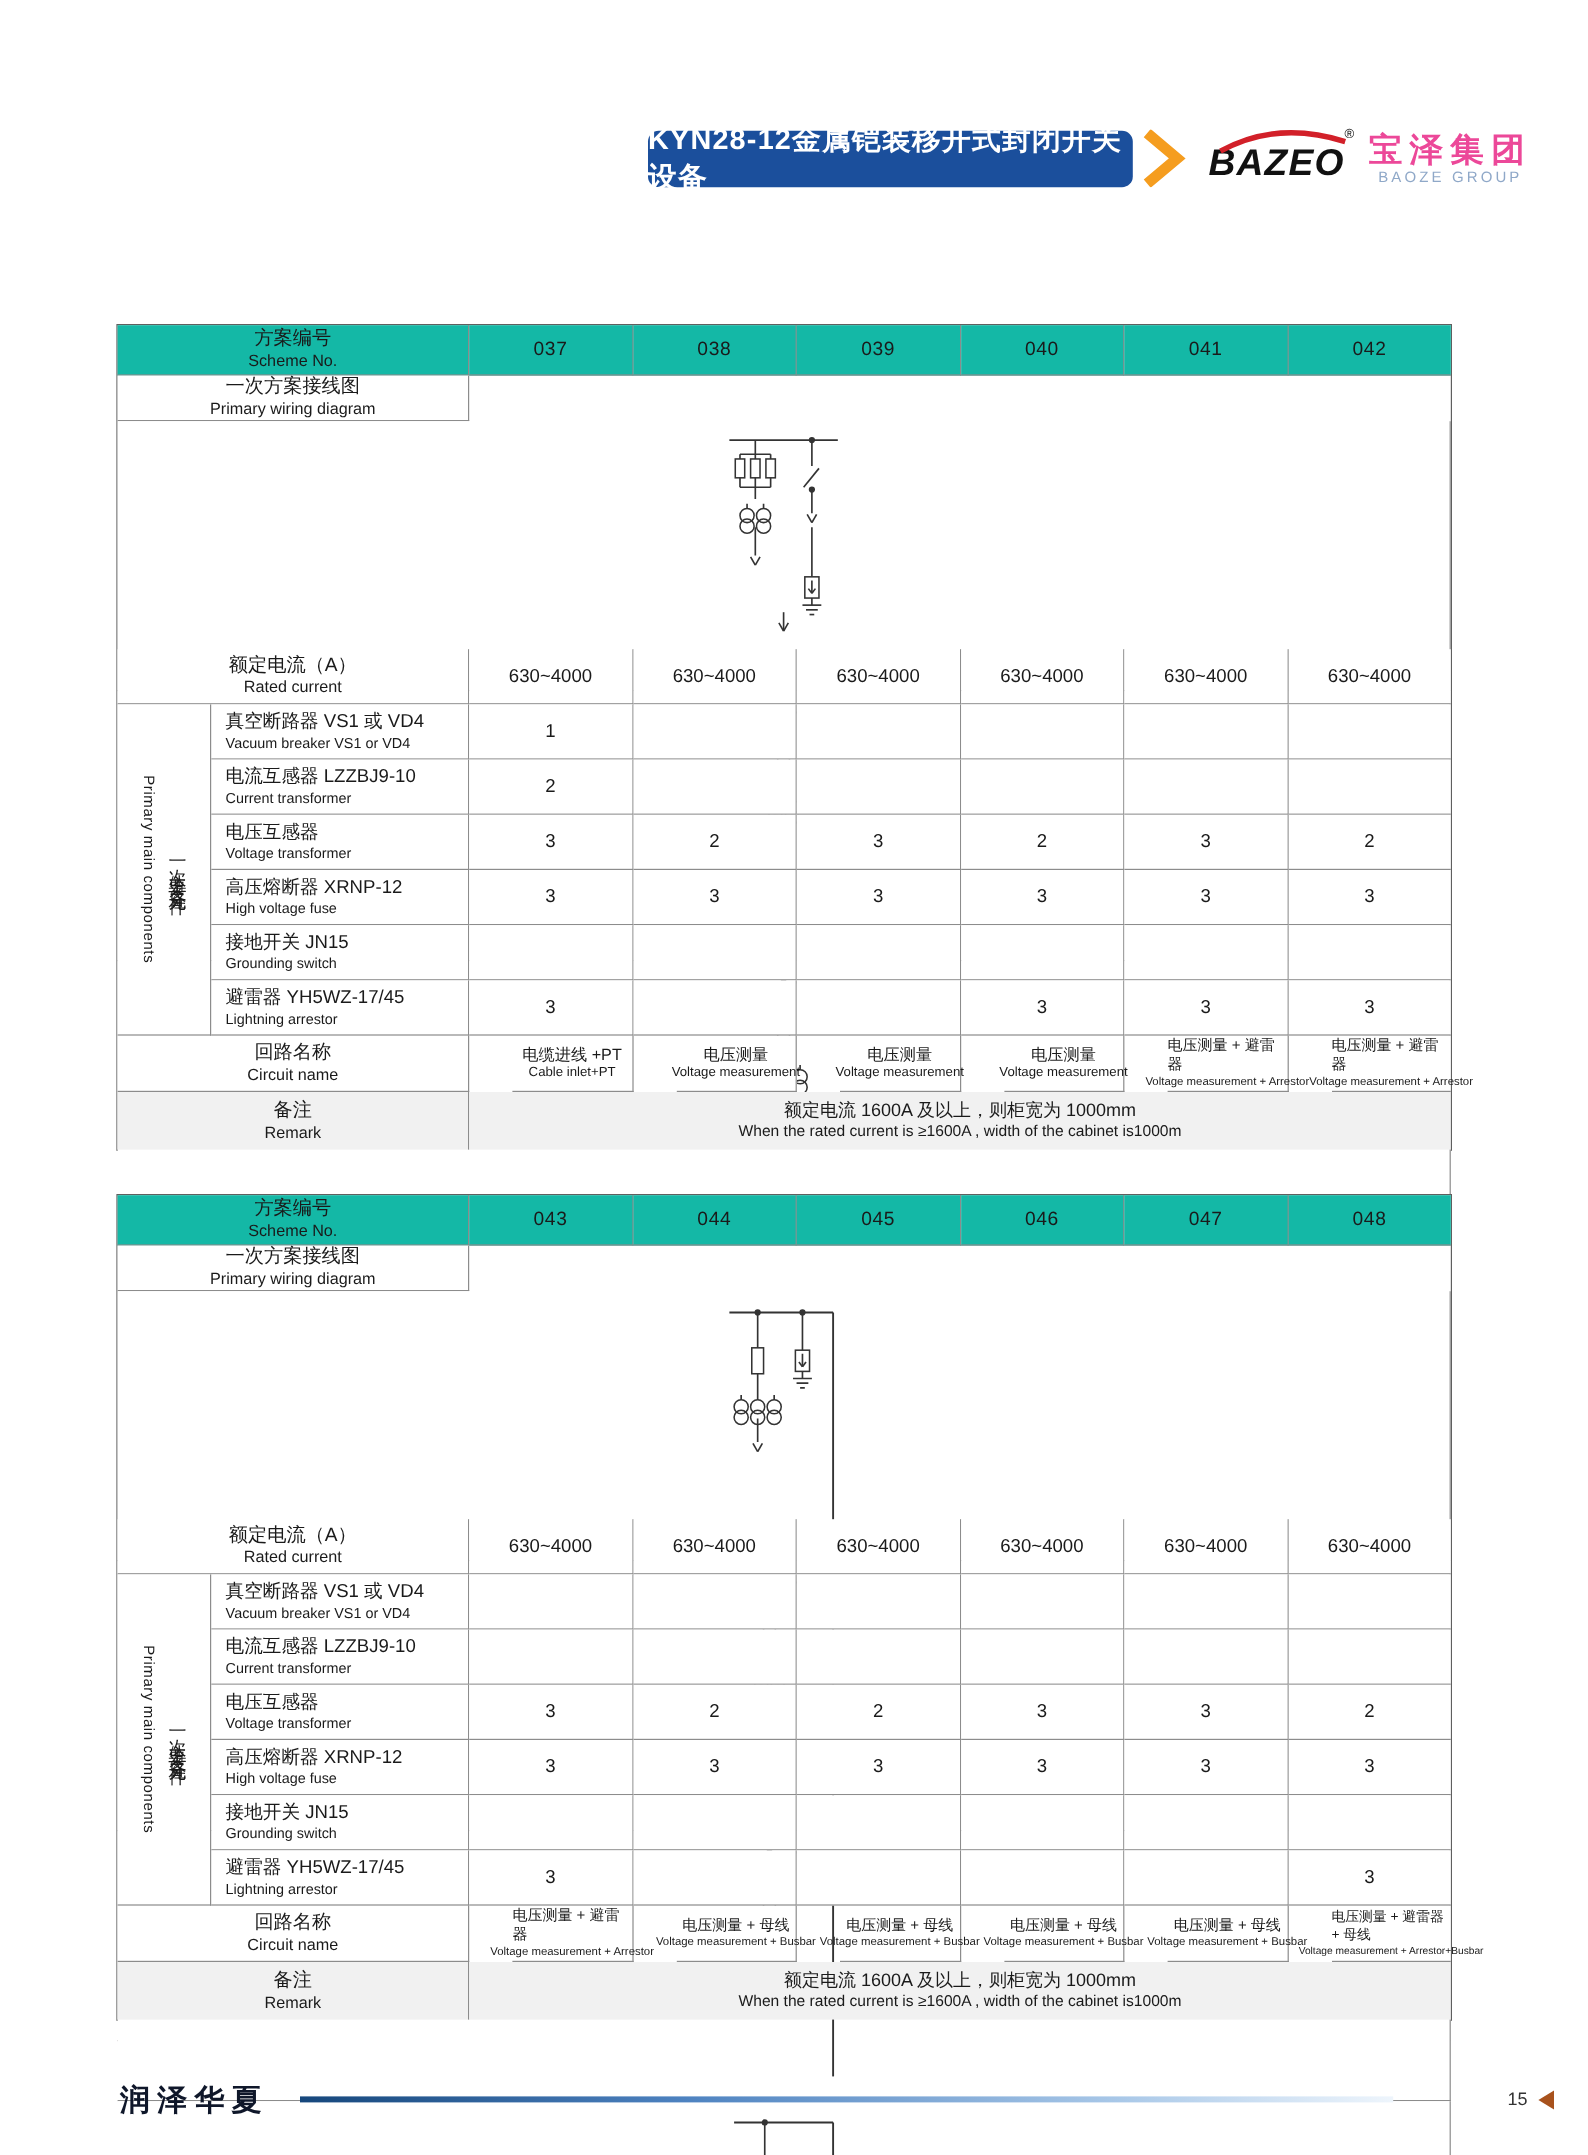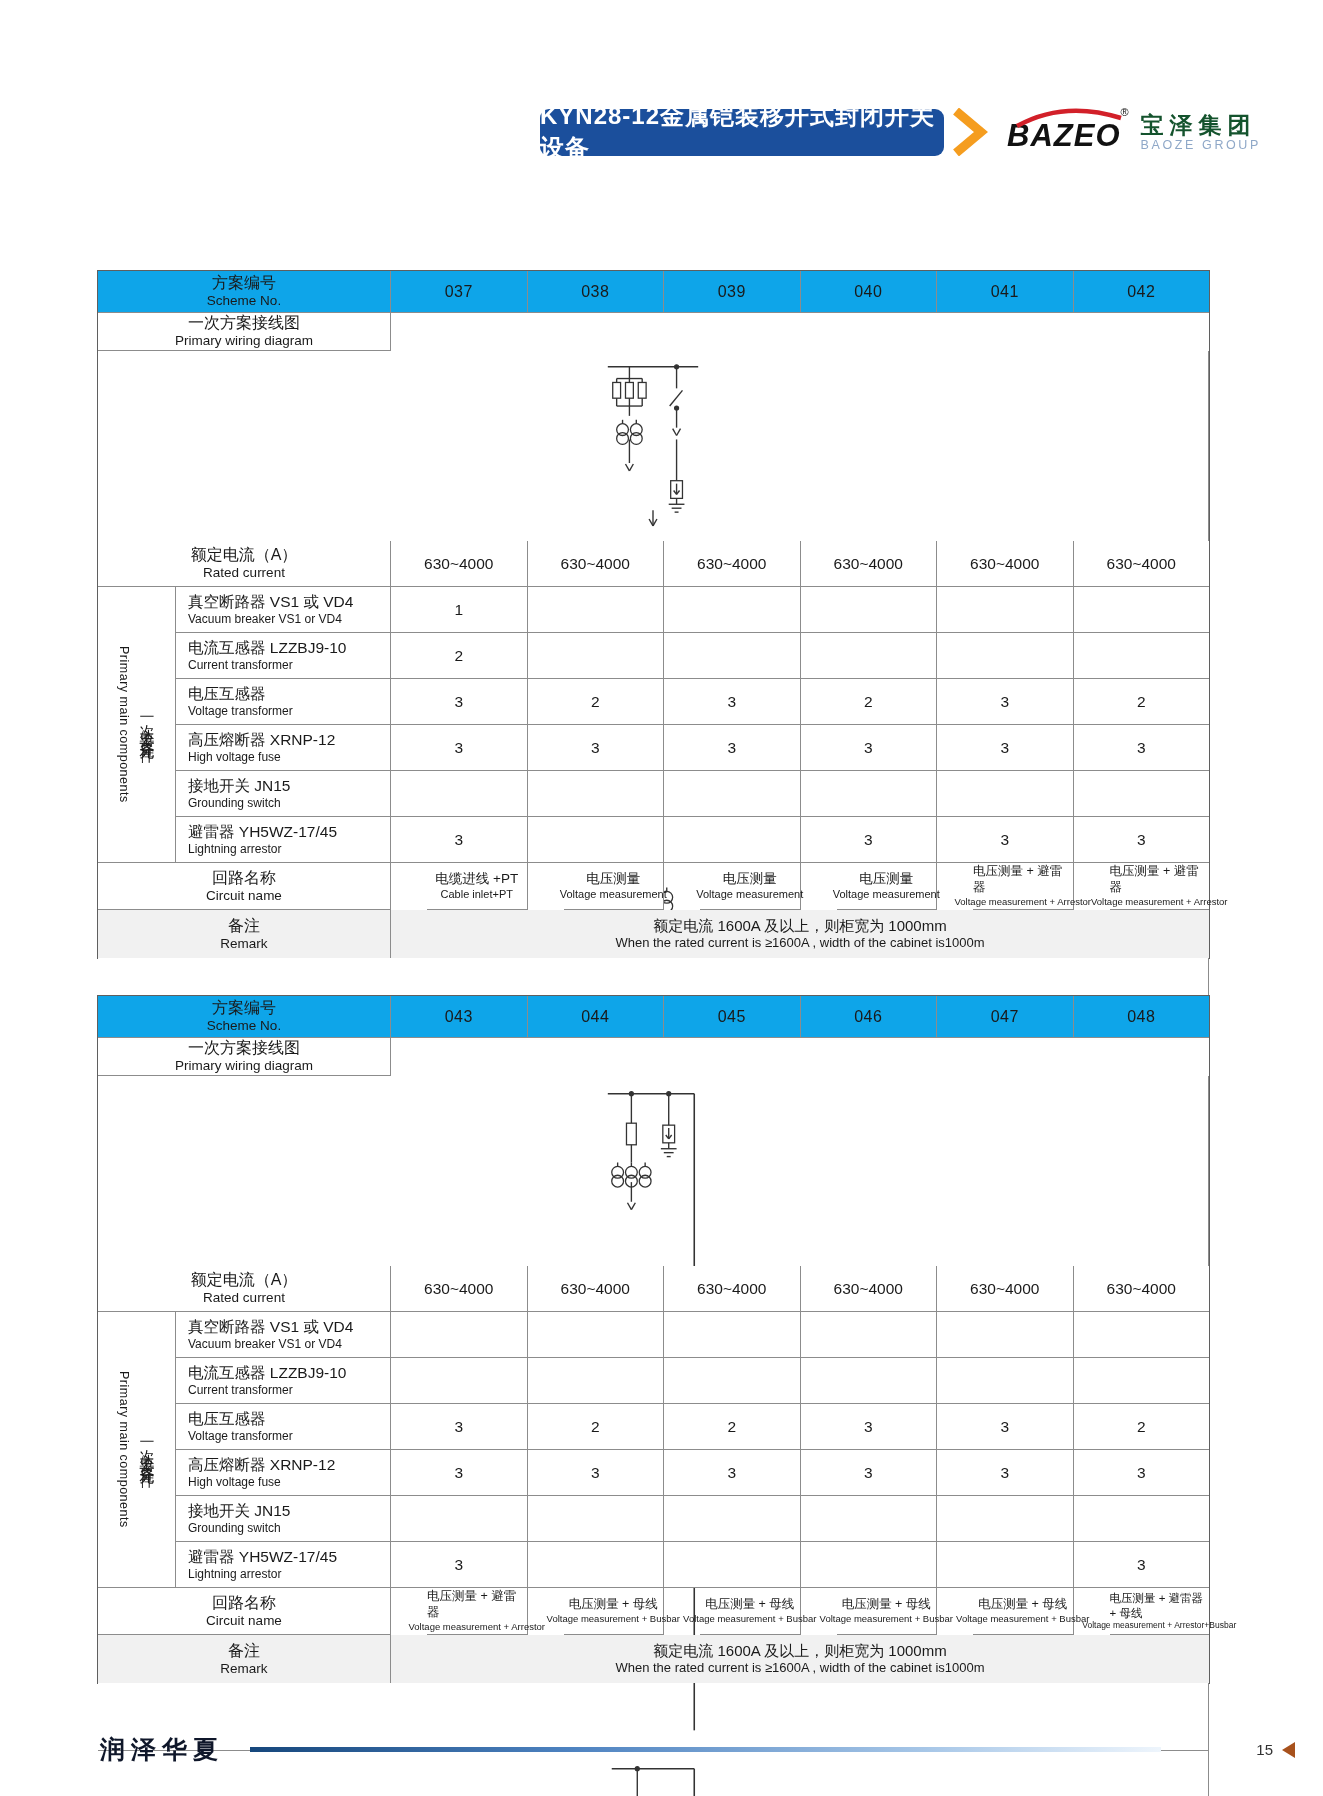--- a/index.html
+++ b/index.html
@@ -12,35 +12,35 @@
         font-size:24px;font-weight:bold;display:flex;align-items:center;justify-content:center;
         letter-spacing:1px;}
   .chev{margin-left:5px;flex:none;}
   .logo{display:flex;align-items:center;margin-left:16px;}
   .bazeo-wrap{position:relative;padding-top:8px;}
   .bazeo{font-style:italic;font-weight:800;font-size:31px;color:#111;transform:skewX(-10deg);
          letter-spacing:1px;}
   .bazeo-swoosh{position:absolute;top:-2px;left:2px;}
   .reg{font-size:11px;vertical-align:top;position:relative;top:-12px;color:#111;}
   .logo-txt{display:flex;flex-direction:column;margin-left:12px;line-height:1.15;}
-  .logo-cn{color:#14532d;font-weight:bold;font-size:23px;letter-spacing:6px;}
+  .logo-cn{color:#ec4899;font-weight:bold;font-size:28px;letter-spacing:6px;}
   .logo-en{color:#8fa8c8;font-size:12.5px;letter-spacing:2.6px;text-align:center;}
 
   
   .tbl{position:absolute;left:97px;width:1113px;border:1.5px solid #5f5f5f;box-sizing:border-box;background:#fff;}
   .tbl1{top:270px;} .tbl2{top:995px;}
   .row{display:flex;width:100%;}
   .c{box-sizing:border-box;border-right:1px solid #8c8c8c;border-bottom:1px solid #8c8c8c;
      display:flex;flex-direction:column;align-items:center;justify-content:center;
      background:#fff;min-width:0;line-height:1.25;}
   .row .c:last-child{border-right:none;}
   .lastrow .c{border-bottom:none;}
   .lab{width:293px;flex:none;}
   .data{flex:1;}
-  .gray{background:#0ea5e9;}
+  .gray{background:#14b8a6;}
   .grayl{background:#f1f1f1;justify-content:center;}
   .r-scheme{height:42px;} .r-diagram{height:228px;flex-direction:column;} .r-rated{height:46px;}
   .r-comp{height:46px;} .r-circuit{height:47px;gap:36px;} .r-remark{height:48px;}
   .cn{font-size:16px;} .en{font-size:13.5px;}
   .schemeno{font-size:16px;letter-spacing:0.5px;}
   .val{font-size:15.5px;}
   .comp-block{position:relative;padding-left:78px;}
   .vcell{position:absolute;left:0;top:0;bottom:0;width:78px;border-right:1px solid #8c8c8c;
          border-bottom:1px solid #8c8c8c;background:#fff;box-sizing:border-box;
          display:flex;flex-direction:row;align-items:center;justify-content:center;gap:6px;}

